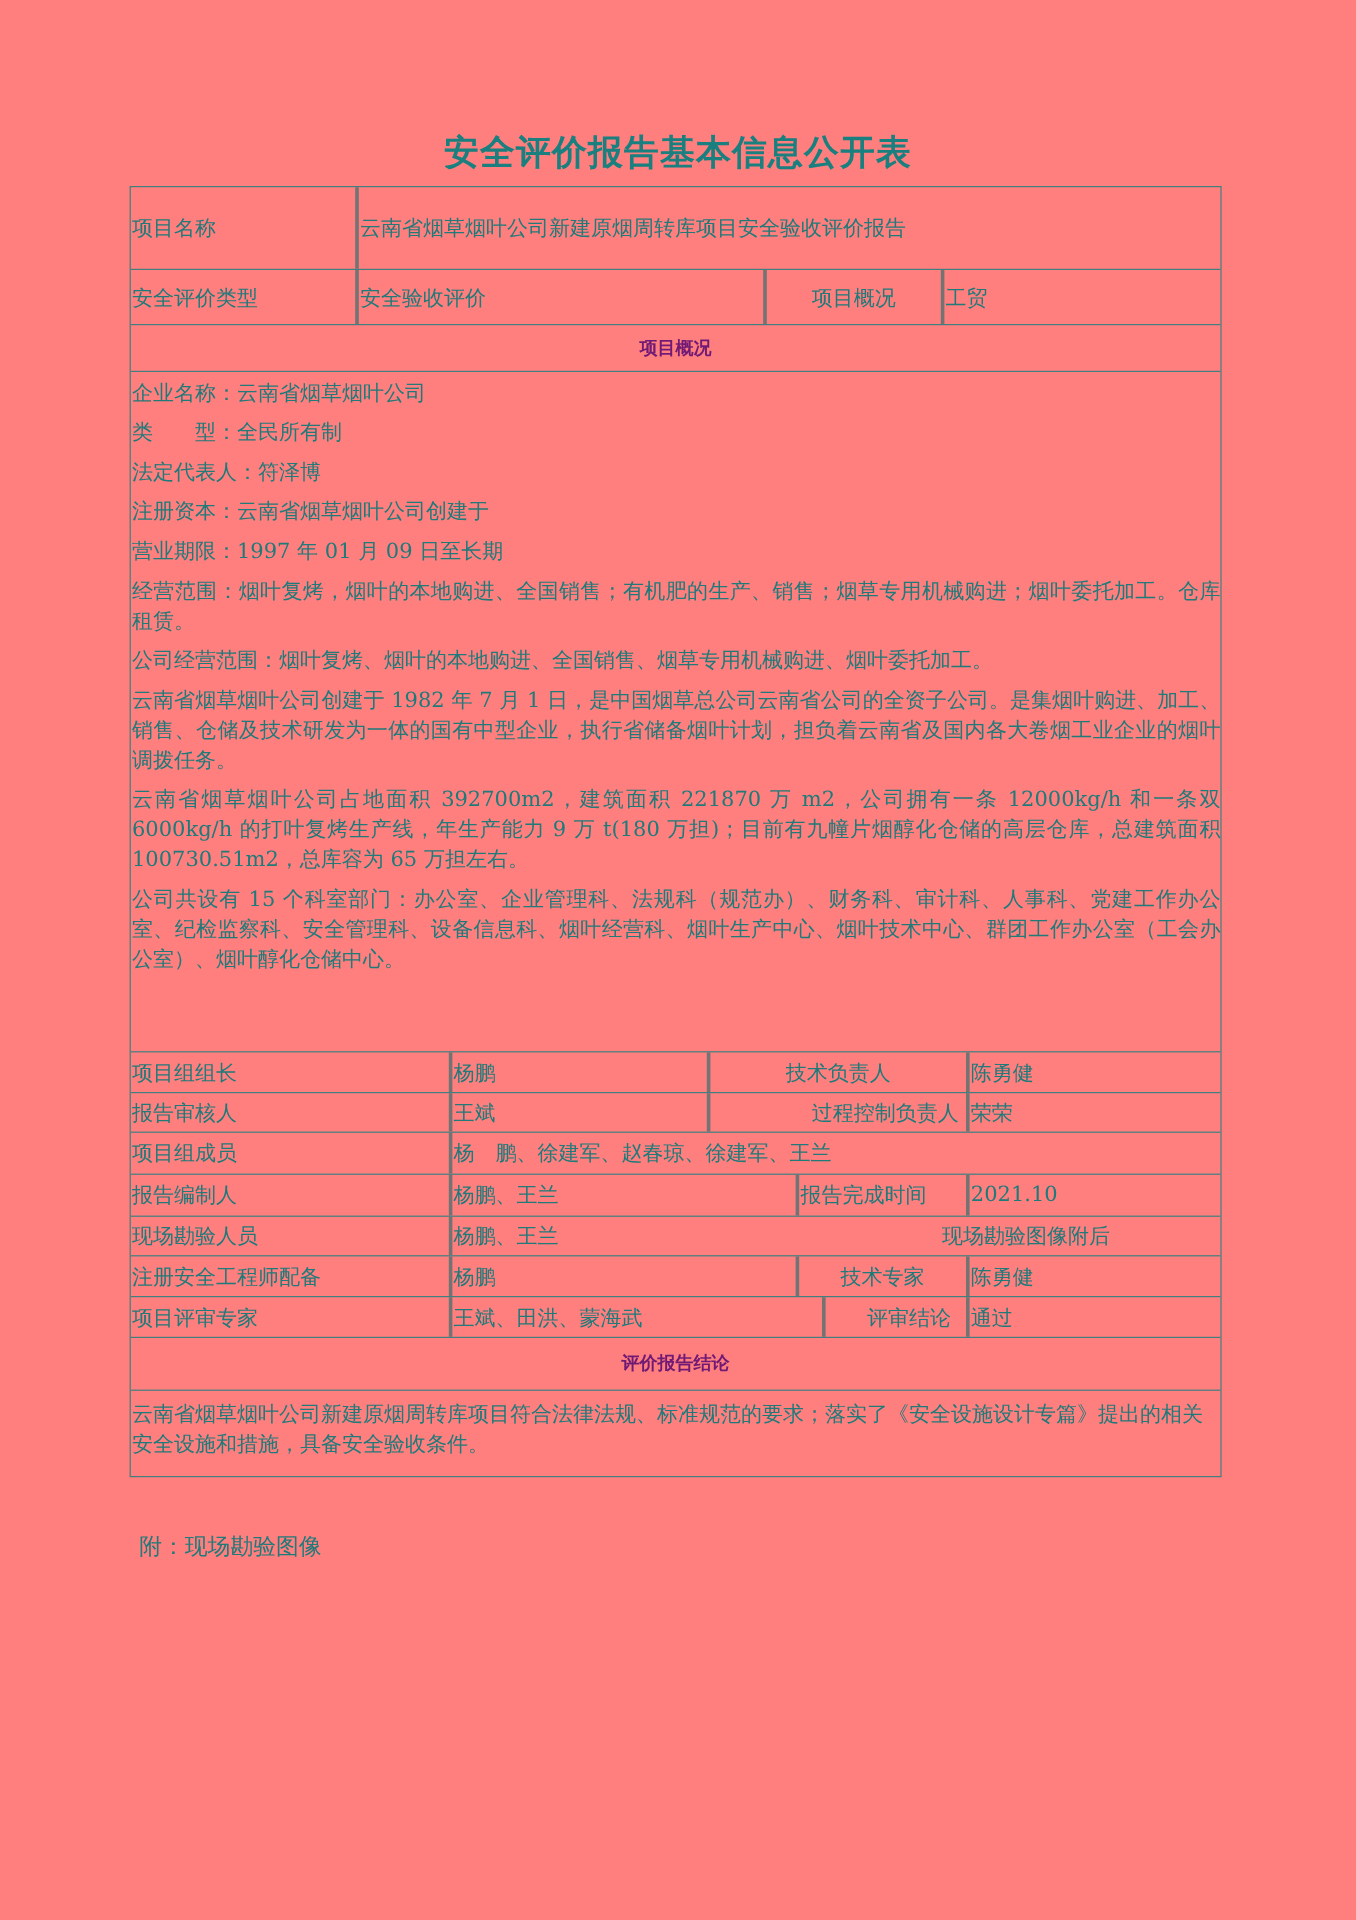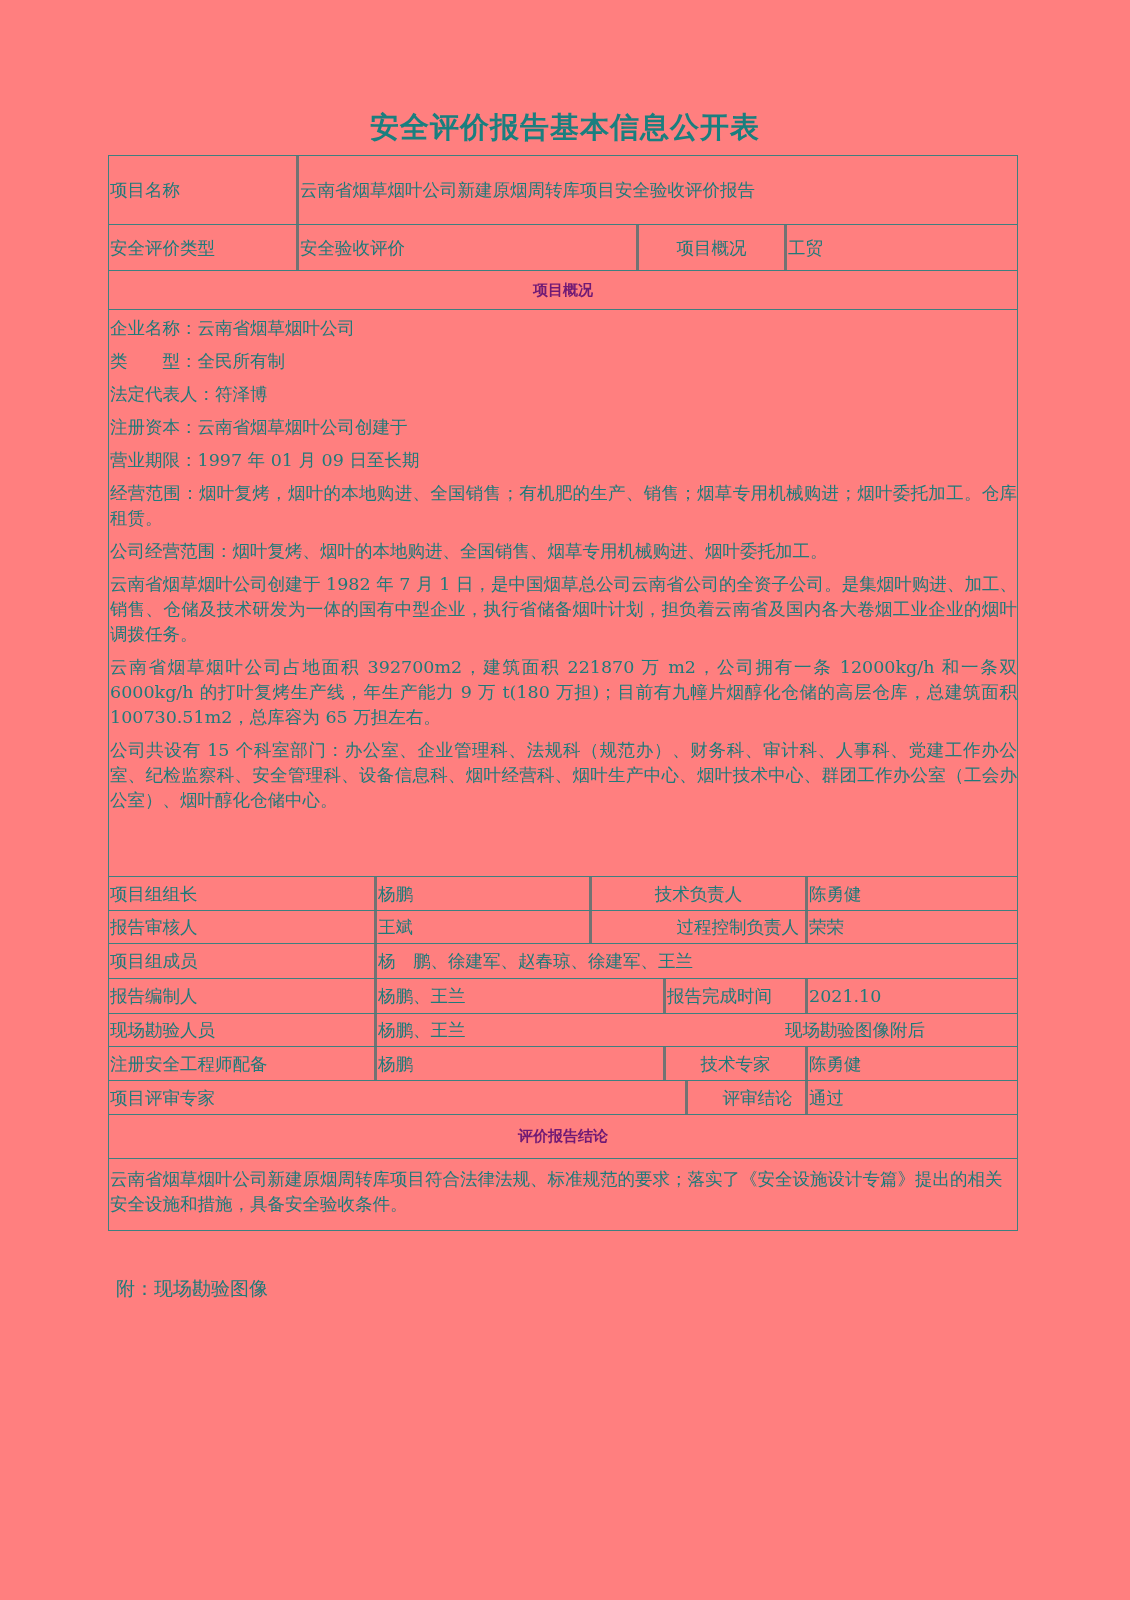--- a/index.html
+++ b/index.html
@@ -89,20 +89,21 @@
     <div class="cell" style="left:675px;right:0;">现场勘验图像附后</div>
   </div>
   <div class="row" style="height:34px;">
     <div class="cell" style="left:0;width:265px;">注册安全工程师配备</div>
     <div class="cell vl" style="left:265px;width:289px;">杨鹏</div>
     <div class="cell vl center" style="left:554px;width:142px;">技术专家</div>
     <div class="cell vl" style="left:696px;right:0;">陈勇健</div>
   </div>
   <div class="row" style="height:34px;">
     <div class="cell" style="left:0;width:265px;">项目评审专家</div>
+    <div class="cell vl" style="left:265px;width:289px;">王斌、田洪、蒙海武</div>
     <div class="cell vl center" style="left:576px;width:142px;">评审结论</div>
     <div class="cell vl" style="left:696px;right:0;">通过</div>
   </div>
 
   <div class="row section-head" style="height:44px;">评价报告结论</div>
   <div class="row conclusion" style="height:71px;">云南省烟草烟叶公司新建原烟周转库项目符合法律法规、标准规范的要求；落实了《安全设施设计专篇》提出的相关安全设施和措施，具备安全验收条件。</div>
 </div>
 
 <div class="appendix">附：现场勘验图像</div>
 

